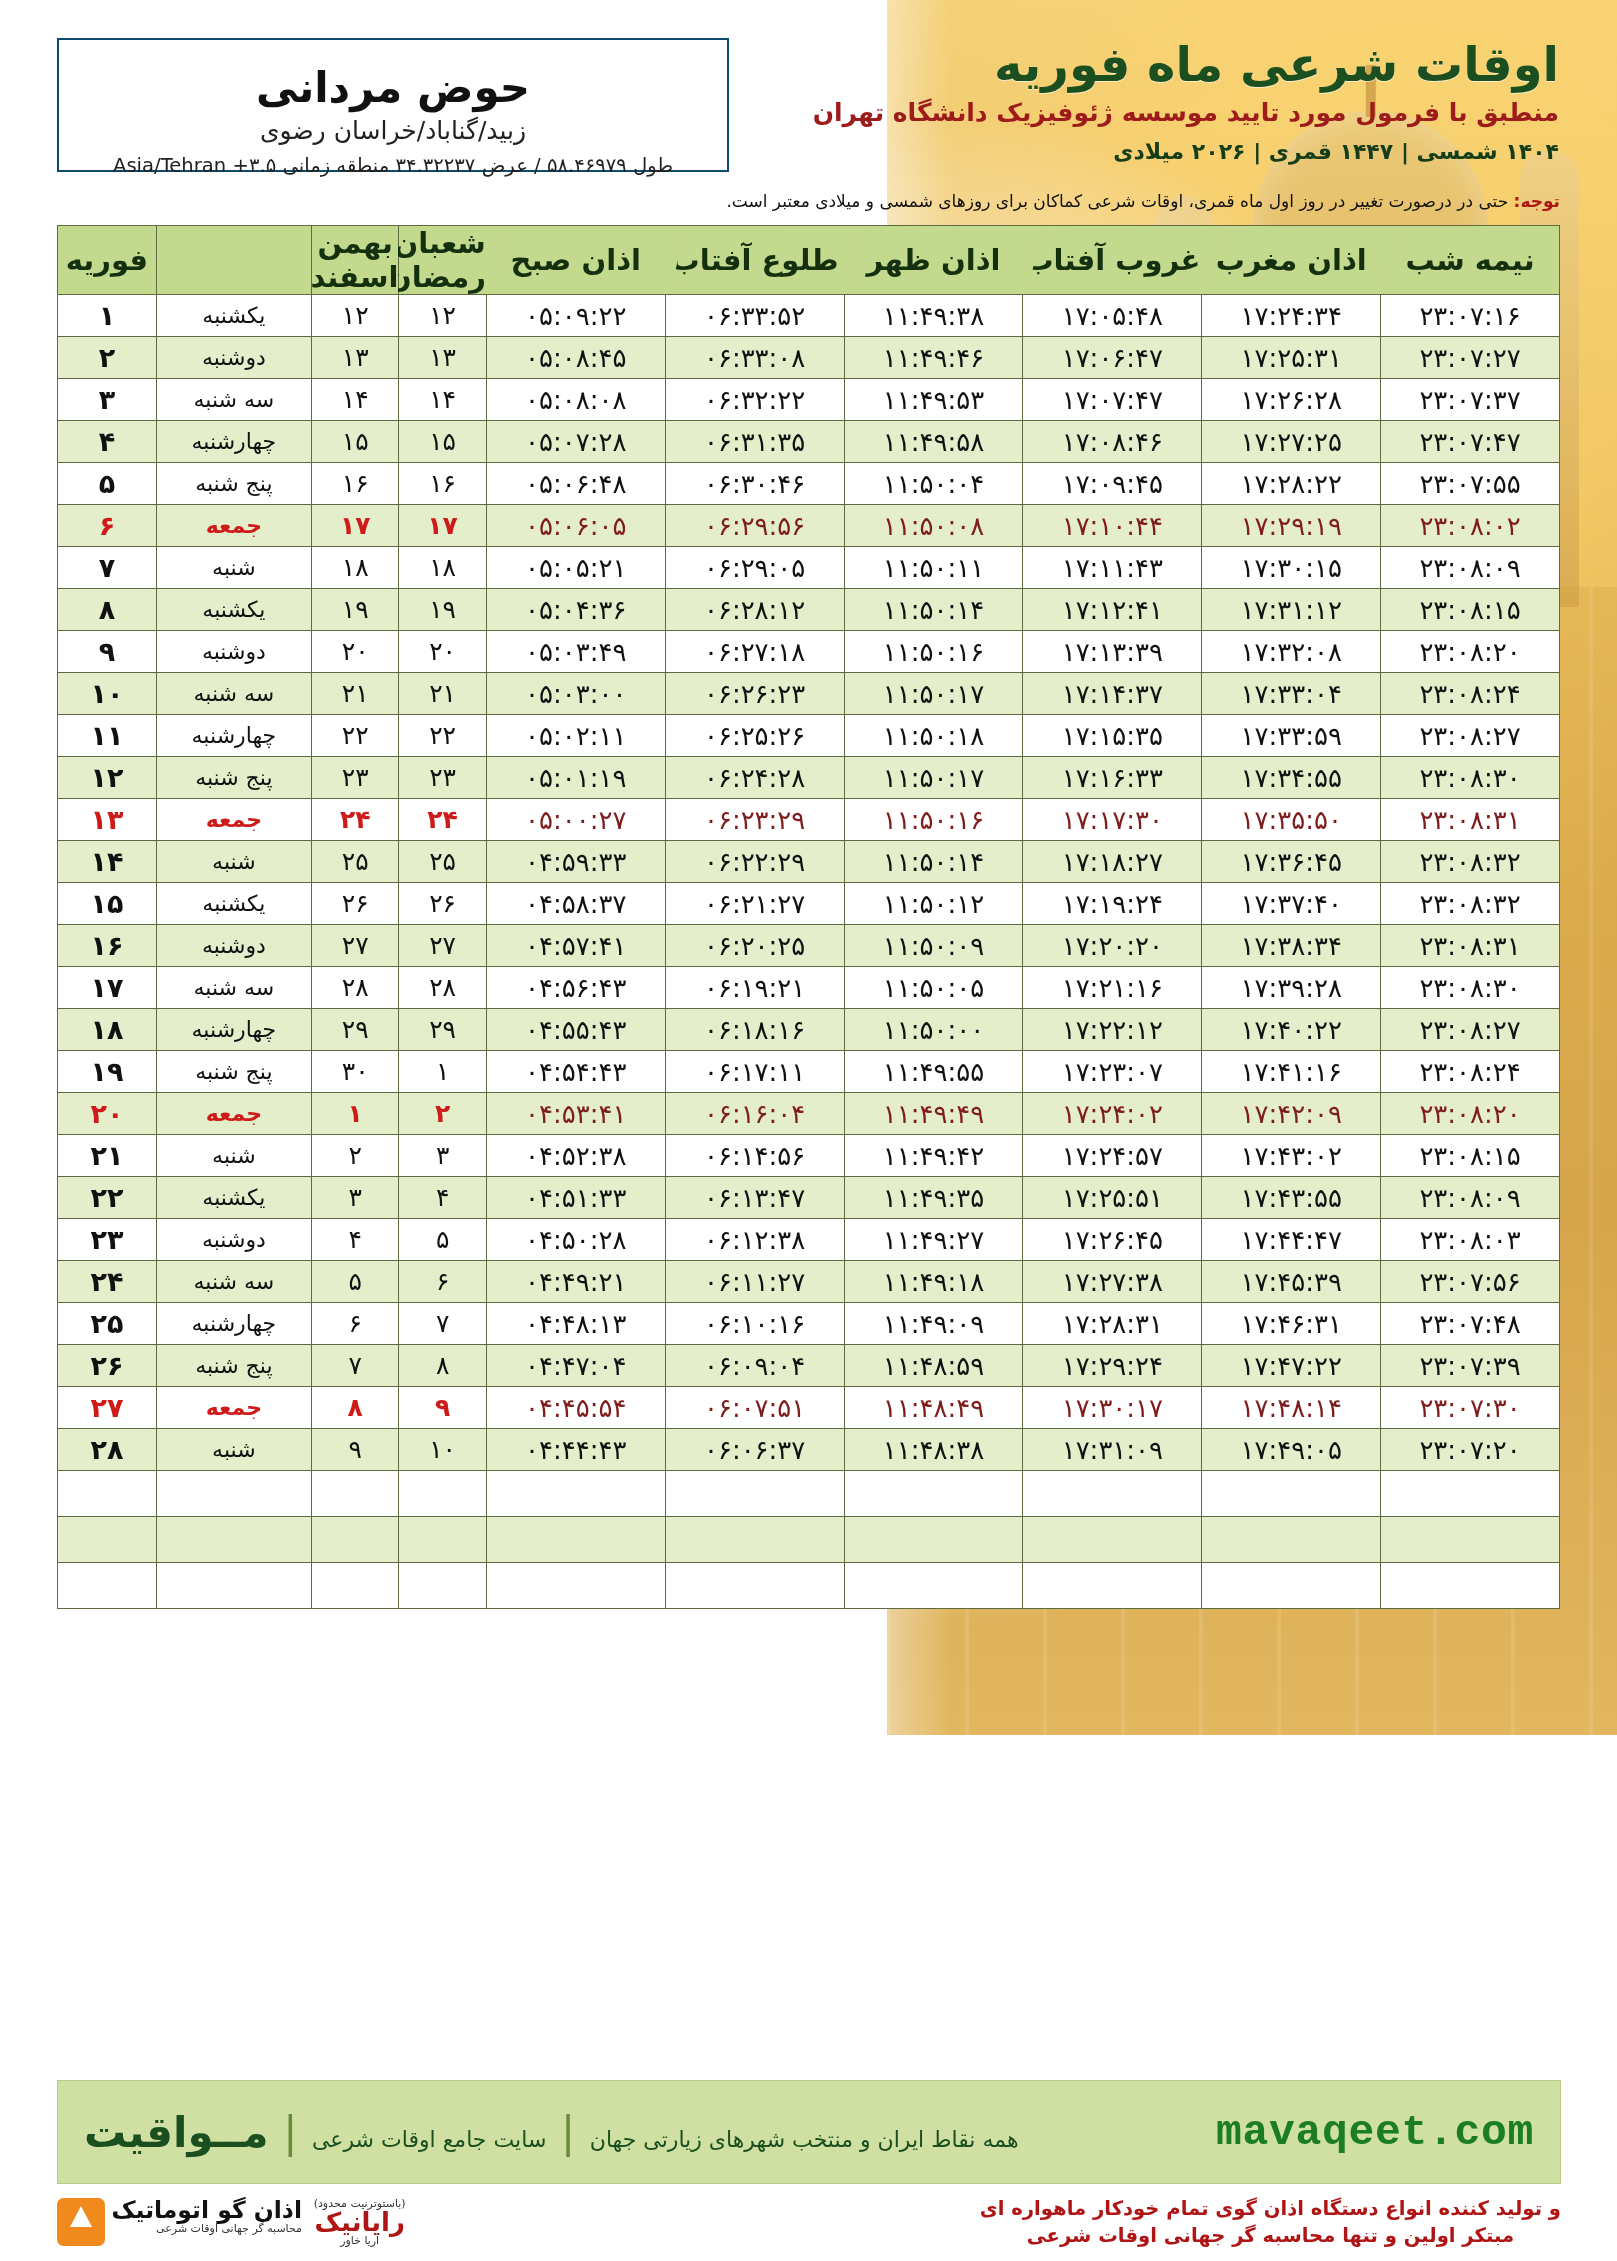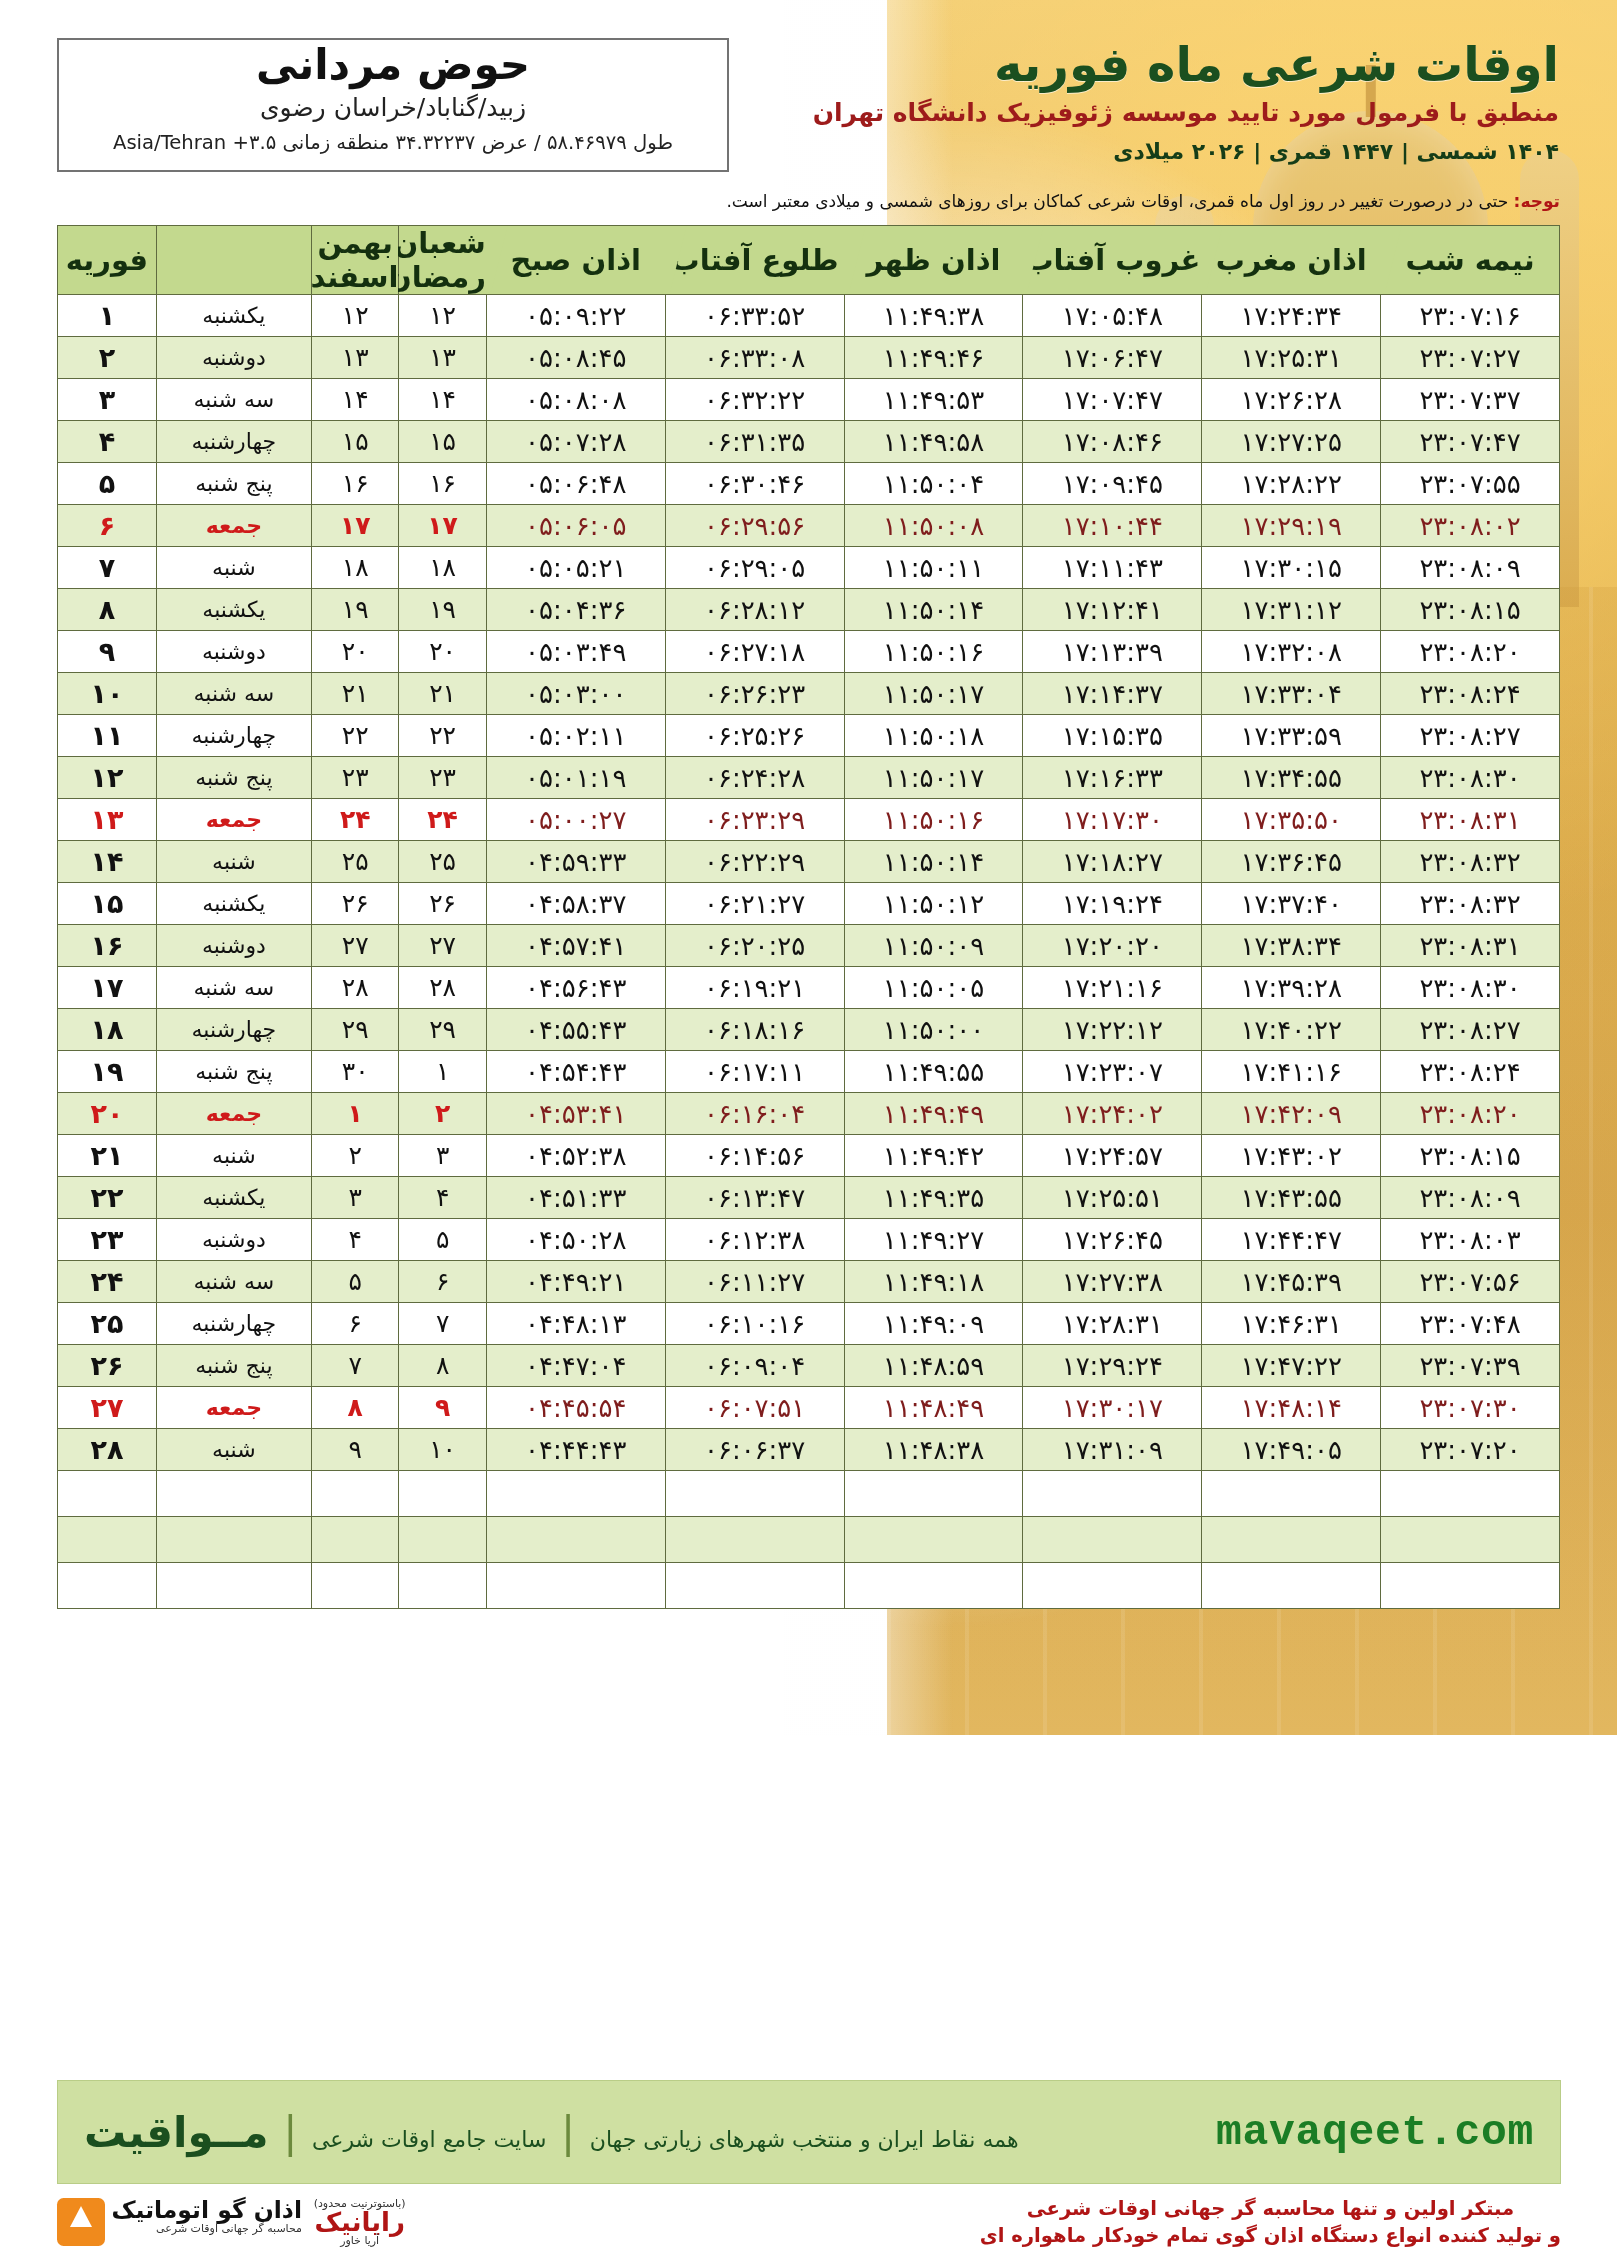--- a/index.html
+++ b/index.html
@@ -65,22 +65,22 @@
   }
   .title-sub{
     font-size:25px; font-weight:bold; color:#9d1b1b; margin-top:9px; line-height:1.2;
   }
   .title-years{
     font-size:22px; color:#153d18; margin-top:10.4px; font-weight:bold;
   }
 
   .city-box{
     position:absolute; left:57px; top:38px; width:672px; height:134px;
-    border:2px solid #737373; background:#ffffff; text-align:center;
-    padding-top:1px;
+    border:2px solid #0c4a6e; background:#ffffff; text-align:center;
+    padding-top:24px;
   }
   .city-name{ font-size:42px; font-weight:bold; color:#111; line-height:1.15; }
   .city-region{ font-size:25px; color:#222; margin-top:3.9px; }
   .city-coords{ font-size:19.6px; color:#222; margin-top:9px; direction:rtl; }
 
   .note-line{
     position:absolute; left:59px; top:191px; width:1501px; text-align:right;
     font-size:17px; color:#111;
   }
   .note-line b{ color:#b01515; }
@@ -621,22 +621,22 @@
     <span class="small">همه نقاط ایران و منتخب شهرهای زیارتی جهان</span>
     <span class="sep">|</span>
     <span class="small">سایت جامع اوقات شرعی</span>
     <span class="sep">|</span>
     <span>مــواقیت</span>
   </div>
 </div>
 
 <div class="bottom-bar">
   <div class="bb-mid">
+    <div>و تولید کننده انواع دستگاه اذان گوی تمام خودکار ماهواره ای</div>
     <div>مبتکر اولین و تنها محاسبه گر جهانی اوقات شرعی</div>
-    <div>و تولید کننده انواع دستگاه اذان گوی تمام خودکار ماهواره ای</div>
   </div>
   <div class="bb-right">
     <div class="logo-rayaneek">
       <span class="tiny">(باستوترنیت محدود)</span>
       <span>رایانیک</span>
       <span class="tiny">آریا خاور</span>
     </div>
     <div class="logo-azangoo">
       <div class="txt">
         <span>اذان گو اتوماتیک</span>

